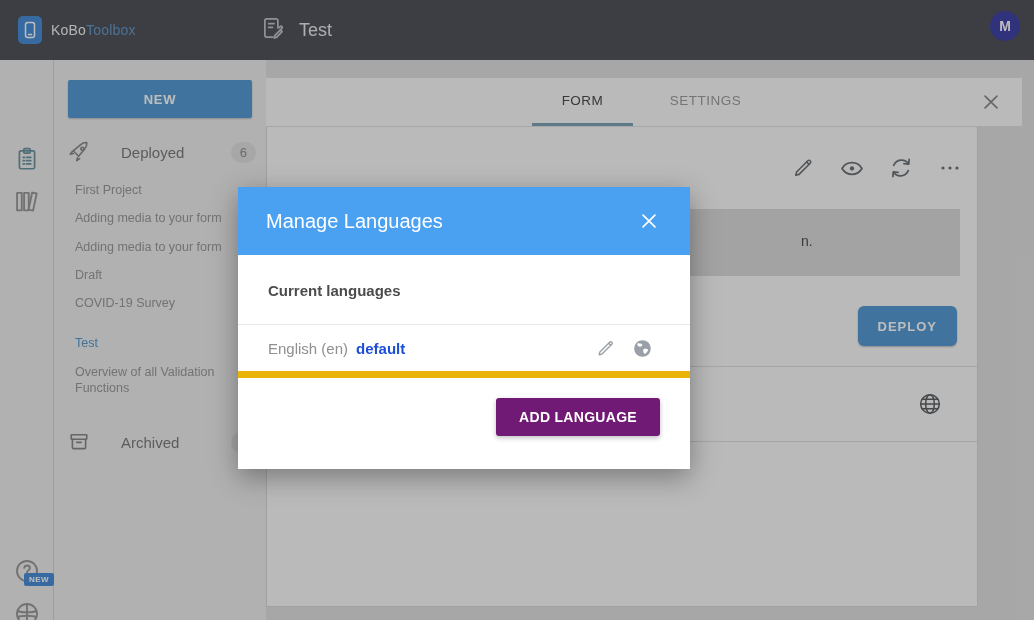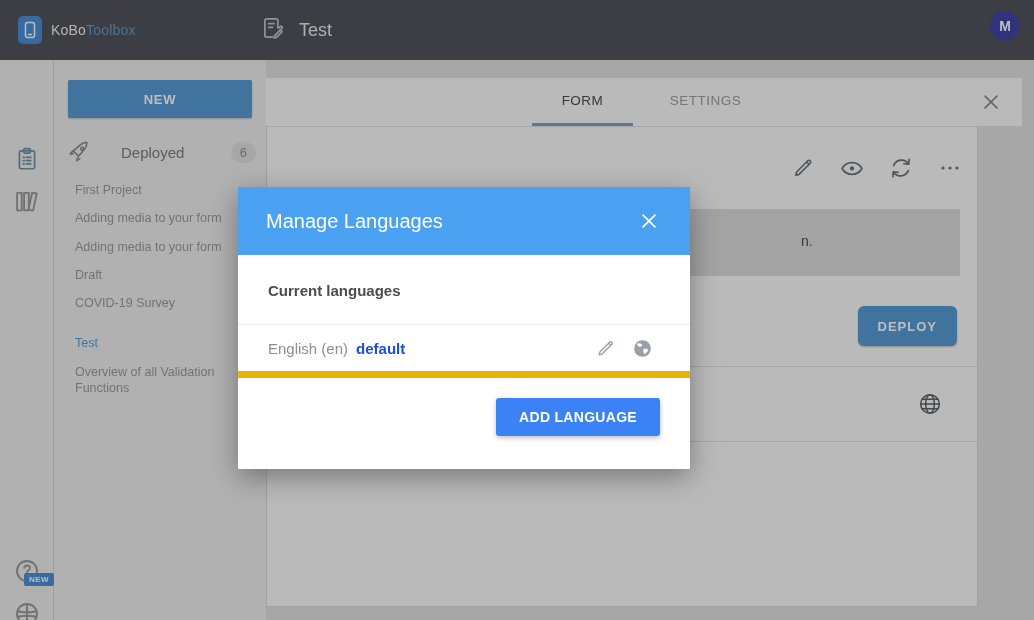--- a/index.html
+++ b/index.html
@@ -65,21 +65,21 @@
   .modal-close { width:26px; height:26px; color:#fff; display:flex; align-items:center; justify-content:center; cursor:pointer; }
   .modal-body { background:#fff; }
   .cur-lang { padding:27px 30px 25px; font-size:15px; font-weight:bold; color:#4c4c4c; border-bottom:1px solid #e8e8e8; }
   .lang-row { display:flex; align-items:center; height:53px; padding:0 37px 0 30px; border-bottom:7px solid #eab308; }
   .lang-name { font-size:15px; color:#8f8f8f; }
   .lang-tag { font-size:15px; font-weight:bold; color:#1d4ed8; margin-left:8px; }
   .lang-spacer { flex:1; }
   .lang-ic { width:22px; height:22px; color:#9aa0a8; display:flex; align-items:center; justify-content:center; cursor:pointer; }
   .lang-ic + .lang-ic { margin-left:15px; }
   .modal-footer { display:flex; justify-content:flex-end; padding:20px 30px 33px; }
-  .add-lang-btn { height:38px; padding:0 23px; background:#3b82f6; color:#fff; font-size:14px; font-weight:bold; letter-spacing:.3px; border:none; border-radius:3px; cursor:pointer; box-shadow:0 2px 5px rgba(0,0,0,.25); display:flex; align-items:center; }
+  .add-lang-btn { height:38px; padding:0 23px; background:#701a75; color:#fff; font-size:14px; font-weight:bold; letter-spacing:.3px; border:none; border-radius:3px; cursor:pointer; box-shadow:0 2px 5px rgba(0,0,0,.25); display:flex; align-items:center; }
 
   .ic { stroke:currentColor; fill:none; stroke-width:1.6; stroke-linecap:round; stroke-linejoin:round; }
 </style>
 </head>
 <body>
 
 <div class="app">
 
   <header class="topbar">
     <div class="brand">
@@ -160,20 +160,31 @@
         <div class="item">Adding media to your form</div>
         <div class="item">Draft</div>
         <div class="item">COVID-19 Survey</div>
       </div>
 
       <div class="item-list">
         <div class="item selected">Test</div>
         <div class="item">Overview of all Validation Functions</div>
       </div>
 
+      <div class="section-head" style="margin-top:28px">
+        <span class="s-ic">
+          <svg width="24" height="24" viewBox="0 0 24 24" class="ic">
+              <rect x="4.2" y="4.8" width="15.6" height="4.4" rx="0.6"></rect>
+              <path d="M5.4 9.2v8.2c0 .7.6 1.2 1.2 1.2h10.8c.7 0 1.2-.5 1.2-1.2V9.2"></path>
+              <path d="M9.8 12.4h4.4"></path>
+            </svg>
+        </span>
+        <span class="s-label">Archived</span>
+        <span class="count-badge">0</span>
+      </div>
     </aside>
 
     <section class="main">
       <div class="tabstrip">
         <div class="tabs">
           <div class="tab active">FORM</div>
           <div class="tab">SETTINGS</div>
         </div>
         <span class="tab-close">
           <svg width="22" height="22" viewBox="0 0 24 24" class="ic" style="stroke-width:1.8">

